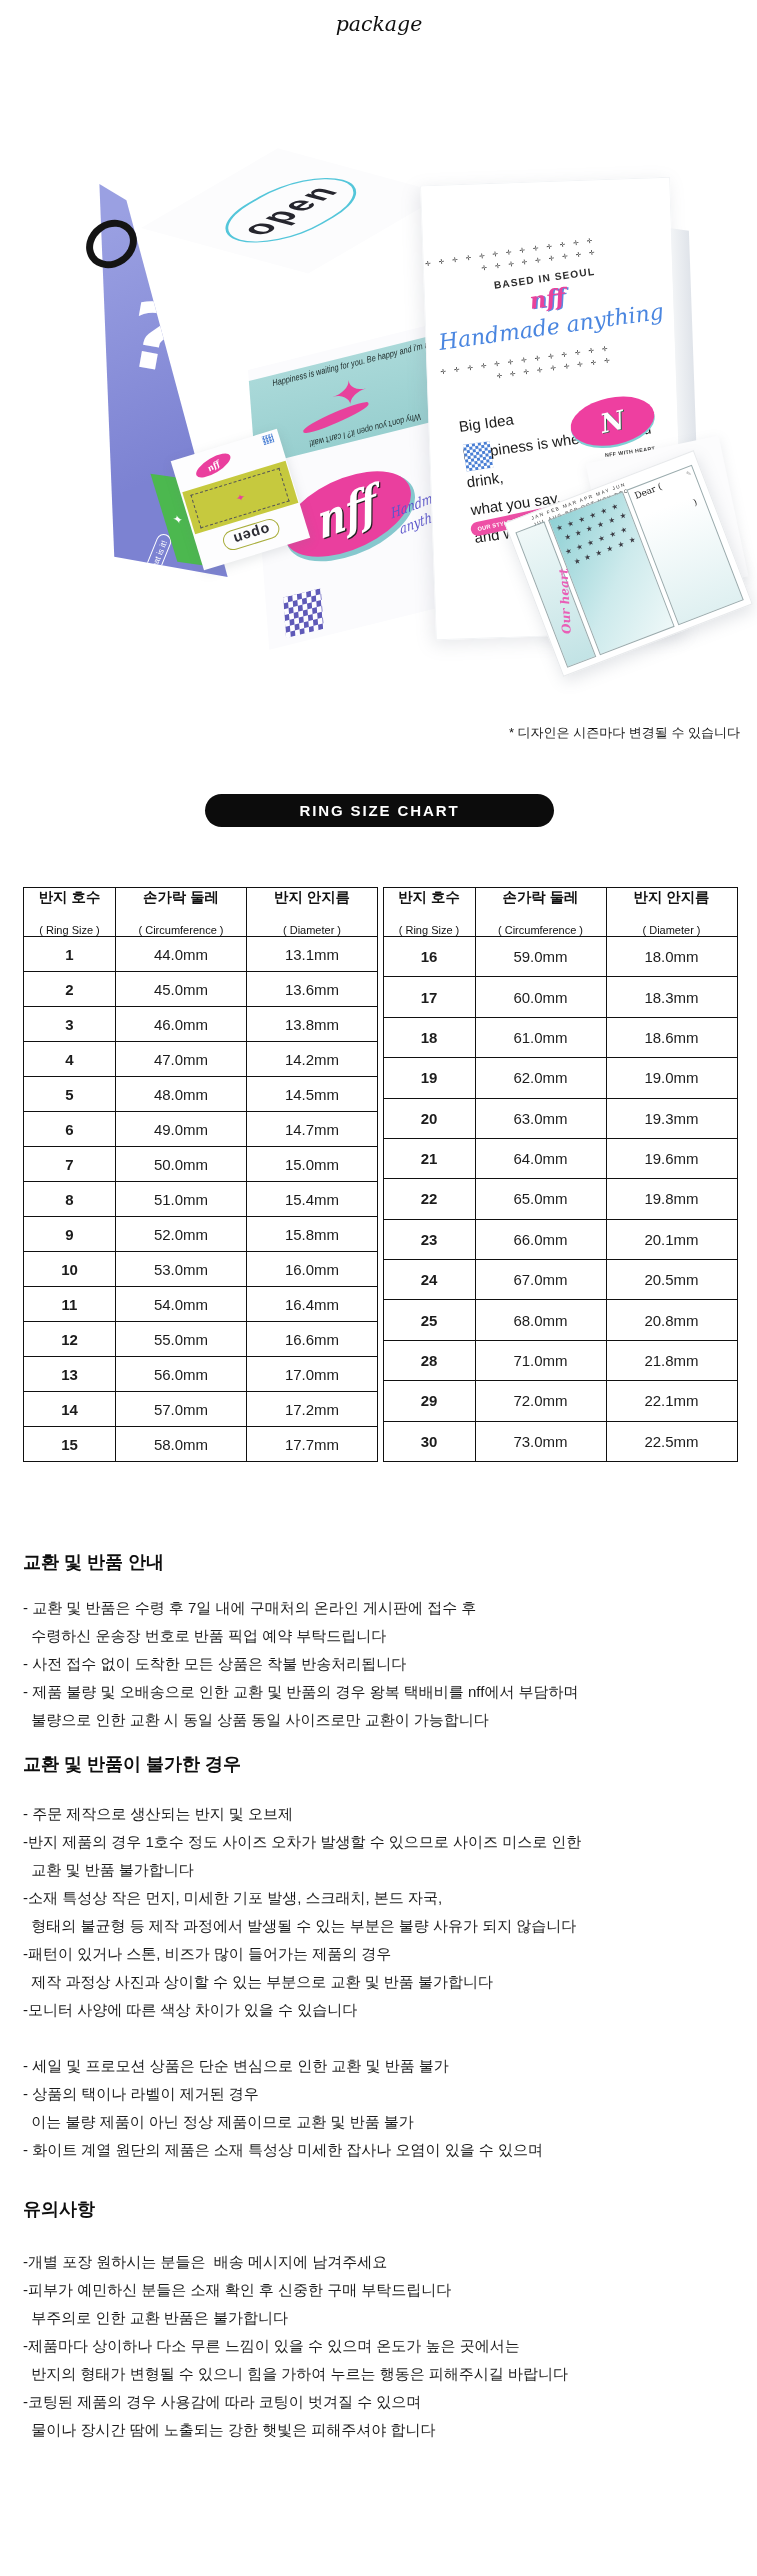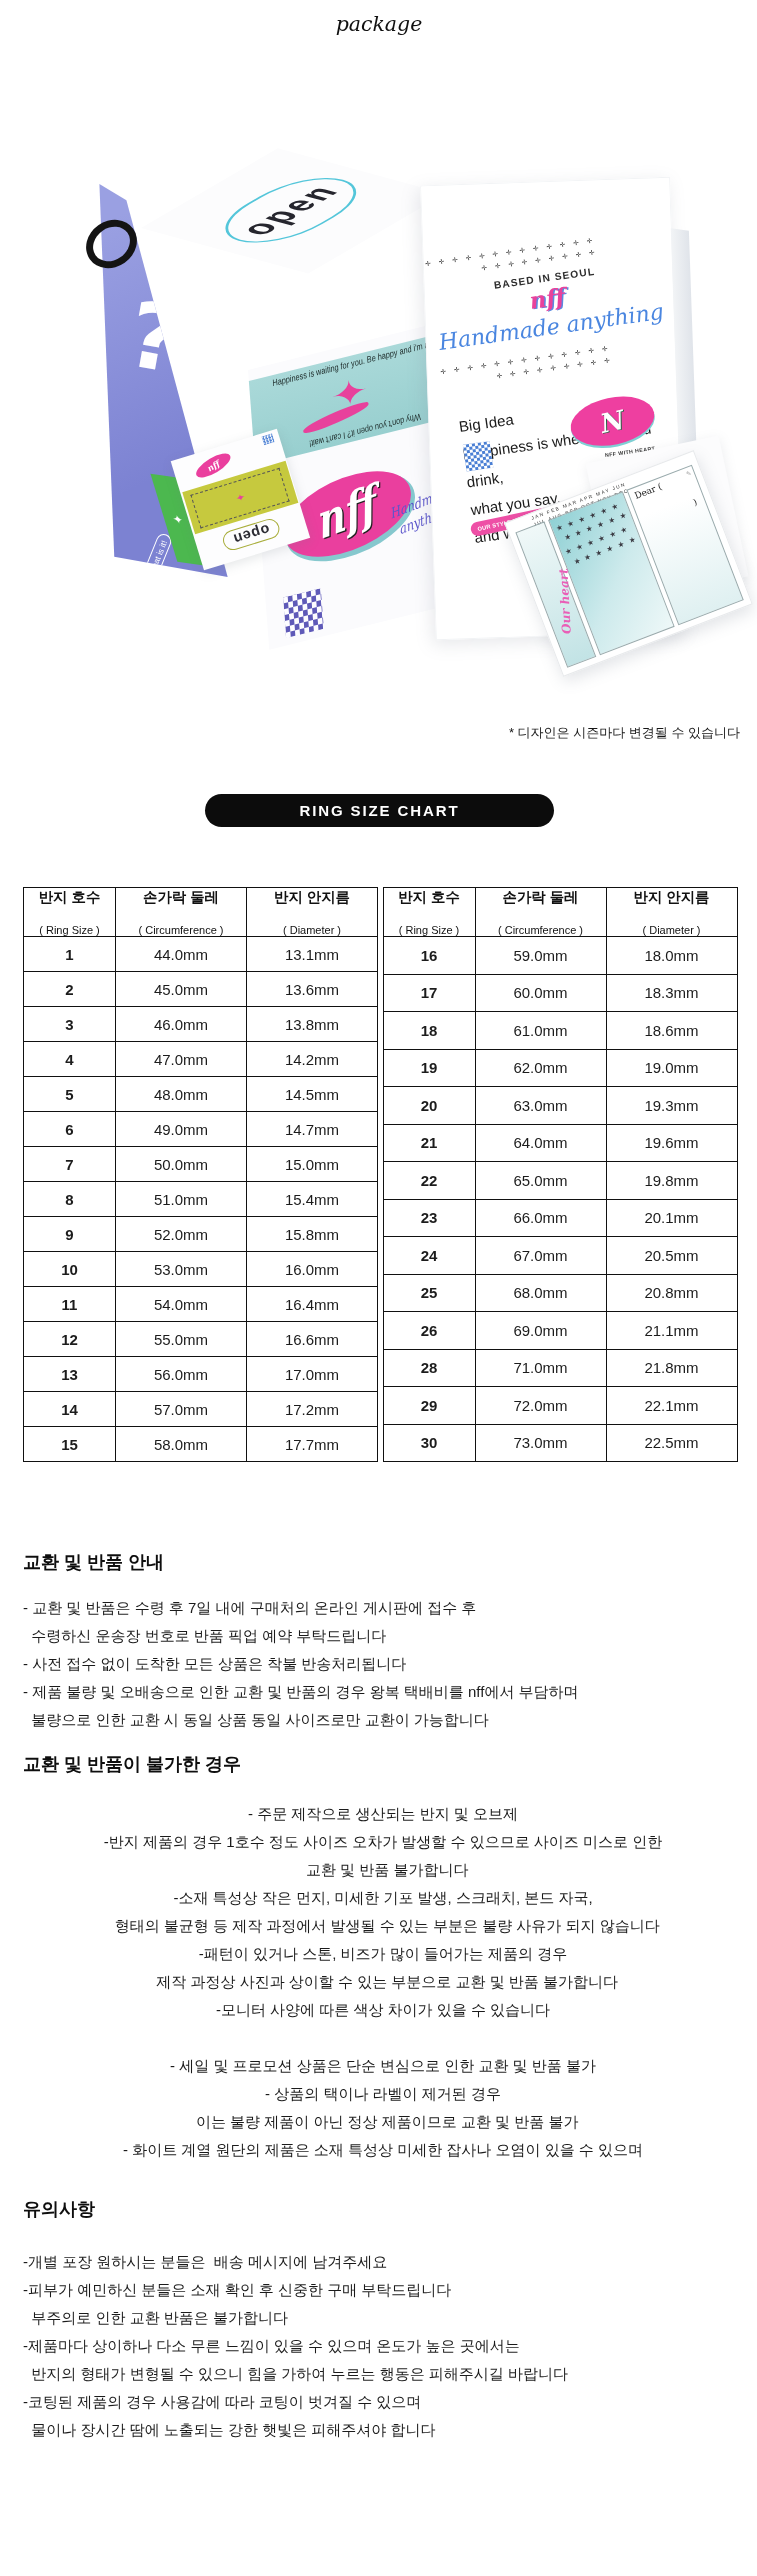--- a/index.html
+++ b/index.html
@@ -150,21 +150,21 @@
   th{height:45px;}
   .th-ko{font-size:14.4px;font-weight:bold;color:#111;}
   .th-en{font-size:11px;font-weight:normal;color:#111;margin-top:17px;}
   td{height:34px;font-size:15px;color:#1c1c1c;}
   td.size-col{font-weight:bold;}
 
   
   .text-section{position:absolute;left:23px;width:720px;}
   .text-section h2{margin:0;font-size:18px;font-weight:bold;color:#0e0e0e;}
   .section-body{margin-top:19.7px;}
-  .sec2 .section-body{margin-top:24px;text-align:center;}
+  .sec2 .section-body{margin-top:24px;}
   .sec3 .section-body{margin-top:27px;}
   .body-line{font-size:15px;line-height:28px;white-space:pre-wrap;color:#1b1b1b;}
 </style>
 </head>
 <body>
 
 <div class="page">
 
   <div class="script-title">package</div>
 
@@ -463,25 +463,20 @@
             <td class="size-col">24</td>
             <td>67.0mm</td>
             <td>20.5mm</td>
           </tr>
           <tr>
             <td class="size-col">25</td>
             <td>68.0mm</td>
             <td>20.8mm</td>
           </tr>
           <tr>
-            <td class="size-col">26</td>
-            <td>69.0mm</td>
-            <td>21.1mm</td>
-          </tr>
-          <tr>
             <td class="size-col">28</td>
             <td>71.0mm</td>
             <td>21.8mm</td>
           </tr>
           <tr>
             <td class="size-col">29</td>
             <td>72.0mm</td>
             <td>22.1mm</td>
           </tr>
           <tr>

